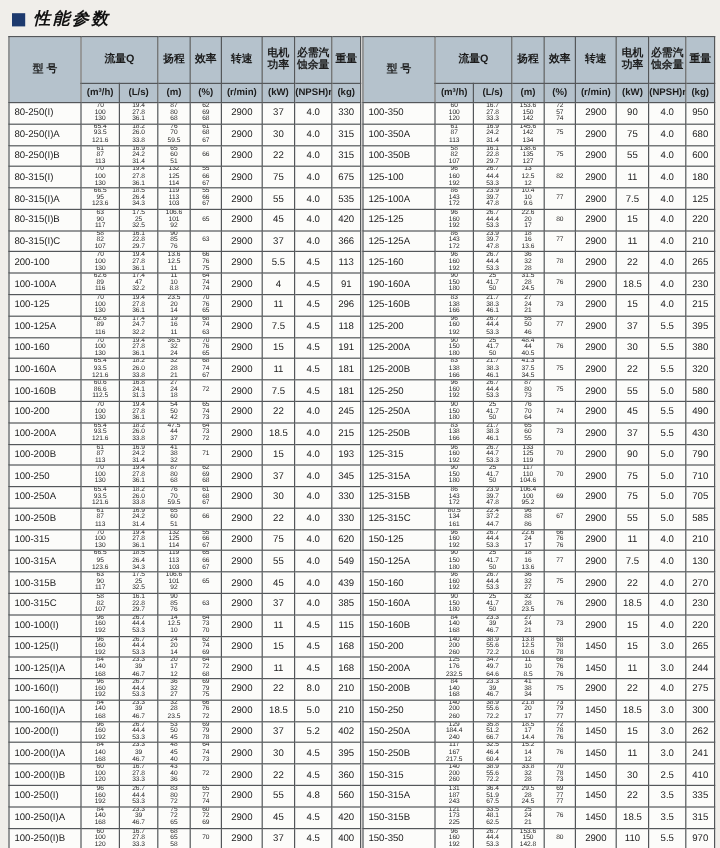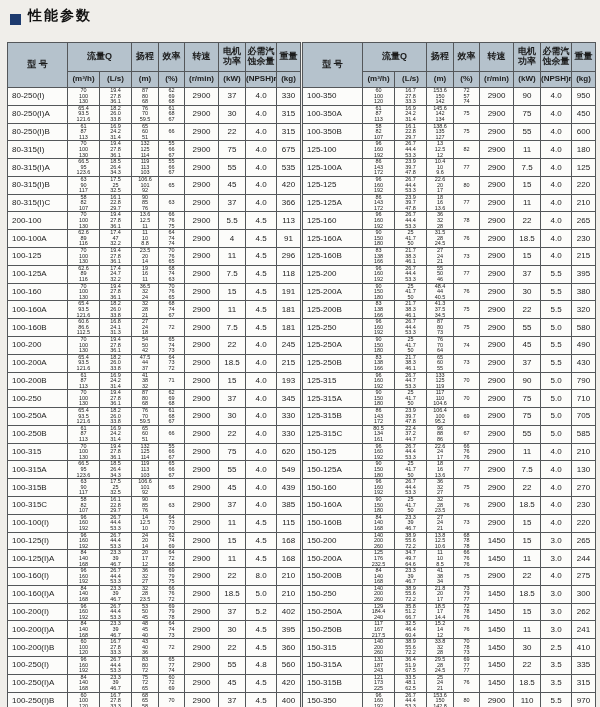--- a/index.html
+++ b/index.html
@@ -3,31 +3,31 @@
 <meta charset="utf-8">
 <style>
   * { box-sizing: border-box; }
   html,body { margin:0; padding:0; }
   body {
     width:600px; height:707px;
     background:#f0eeea;
     font-family:"Liberation Sans", sans-serif;
     color:#1c1c1c;
   }
-  .title-bar { display:flex; align-items:flex-end; gap:7px; padding:7px 10px 17px 10px; }
+  .title-bar { display:flex; align-items:center; gap:7px; padding:7px 10px 5px 10px;font-style:italic; }
   .bullet { width:11px; height:11px; background:#1d3a6e; }
   .title-text { font-size:14px; font-weight:bold; letter-spacing:2px; color:#111; }
   .tables { display:flex; gap:1px; padding:0 7px; }
   table { border-collapse:collapse; table-layout:fixed; width:293px; background:#fcfcfa; }
   th, td {
     border:1px solid #54575a; text-align:center; vertical-align:middle;
     padding:0; overflow:hidden;
   }
   th { background:#b5c2cc; font-size:9px; font-weight:bold; white-space:pre-line; line-height:1.1; }
-  tr.hdr1 th { height:29px; }
+  tr.hdr1 th { height:39px; }
   tr.hdr2 th { height:16px; font-size:8px; }
   td { font-size:8px; height:17.7px; line-height:1; }
   td.model { text-align:left; padding-left:4px; }
   td.stack { font-size:5.5px; line-height:5.6px; }
   td.stack div { white-space:nowrap; }
 </style>
 </head>
 <body>
 
 <div class="title-bar">
@@ -1082,21 +1082,21 @@
             <div>145.6</div>
             <div>142</div>
             <div>134</div>
           </td>
           <td class="stack">
             <div>75</div>
           </td>
           <td>2900</td>
           <td>75</td>
           <td>4.0</td>
-          <td>450</td>
+          <td>680</td>
         </tr>
         <tr>
           <td class="model">100-350B</td>
           <td class="stack">
             <div>58</div>
             <div>82</div>
             <div>107</div>
           </td>
           <td class="stack">
             <div>16.1</div>
@@ -1235,21 +1235,21 @@
           </td>
           <td class="stack">
             <div>78</div>
           </td>
           <td>2900</td>
           <td>22</td>
           <td>4.0</td>
           <td>265</td>
         </tr>
         <tr>
-          <td class="model">125-160A</td>
+          <td class="model">190-160A</td>
           <td class="stack">
             <div>90</div>
             <div>150</div>
             <div>180</div>
           </td>
           <td class="stack">
             <div>25</div>
             <div>41.7</div>
             <div>50</div>
           </td>

